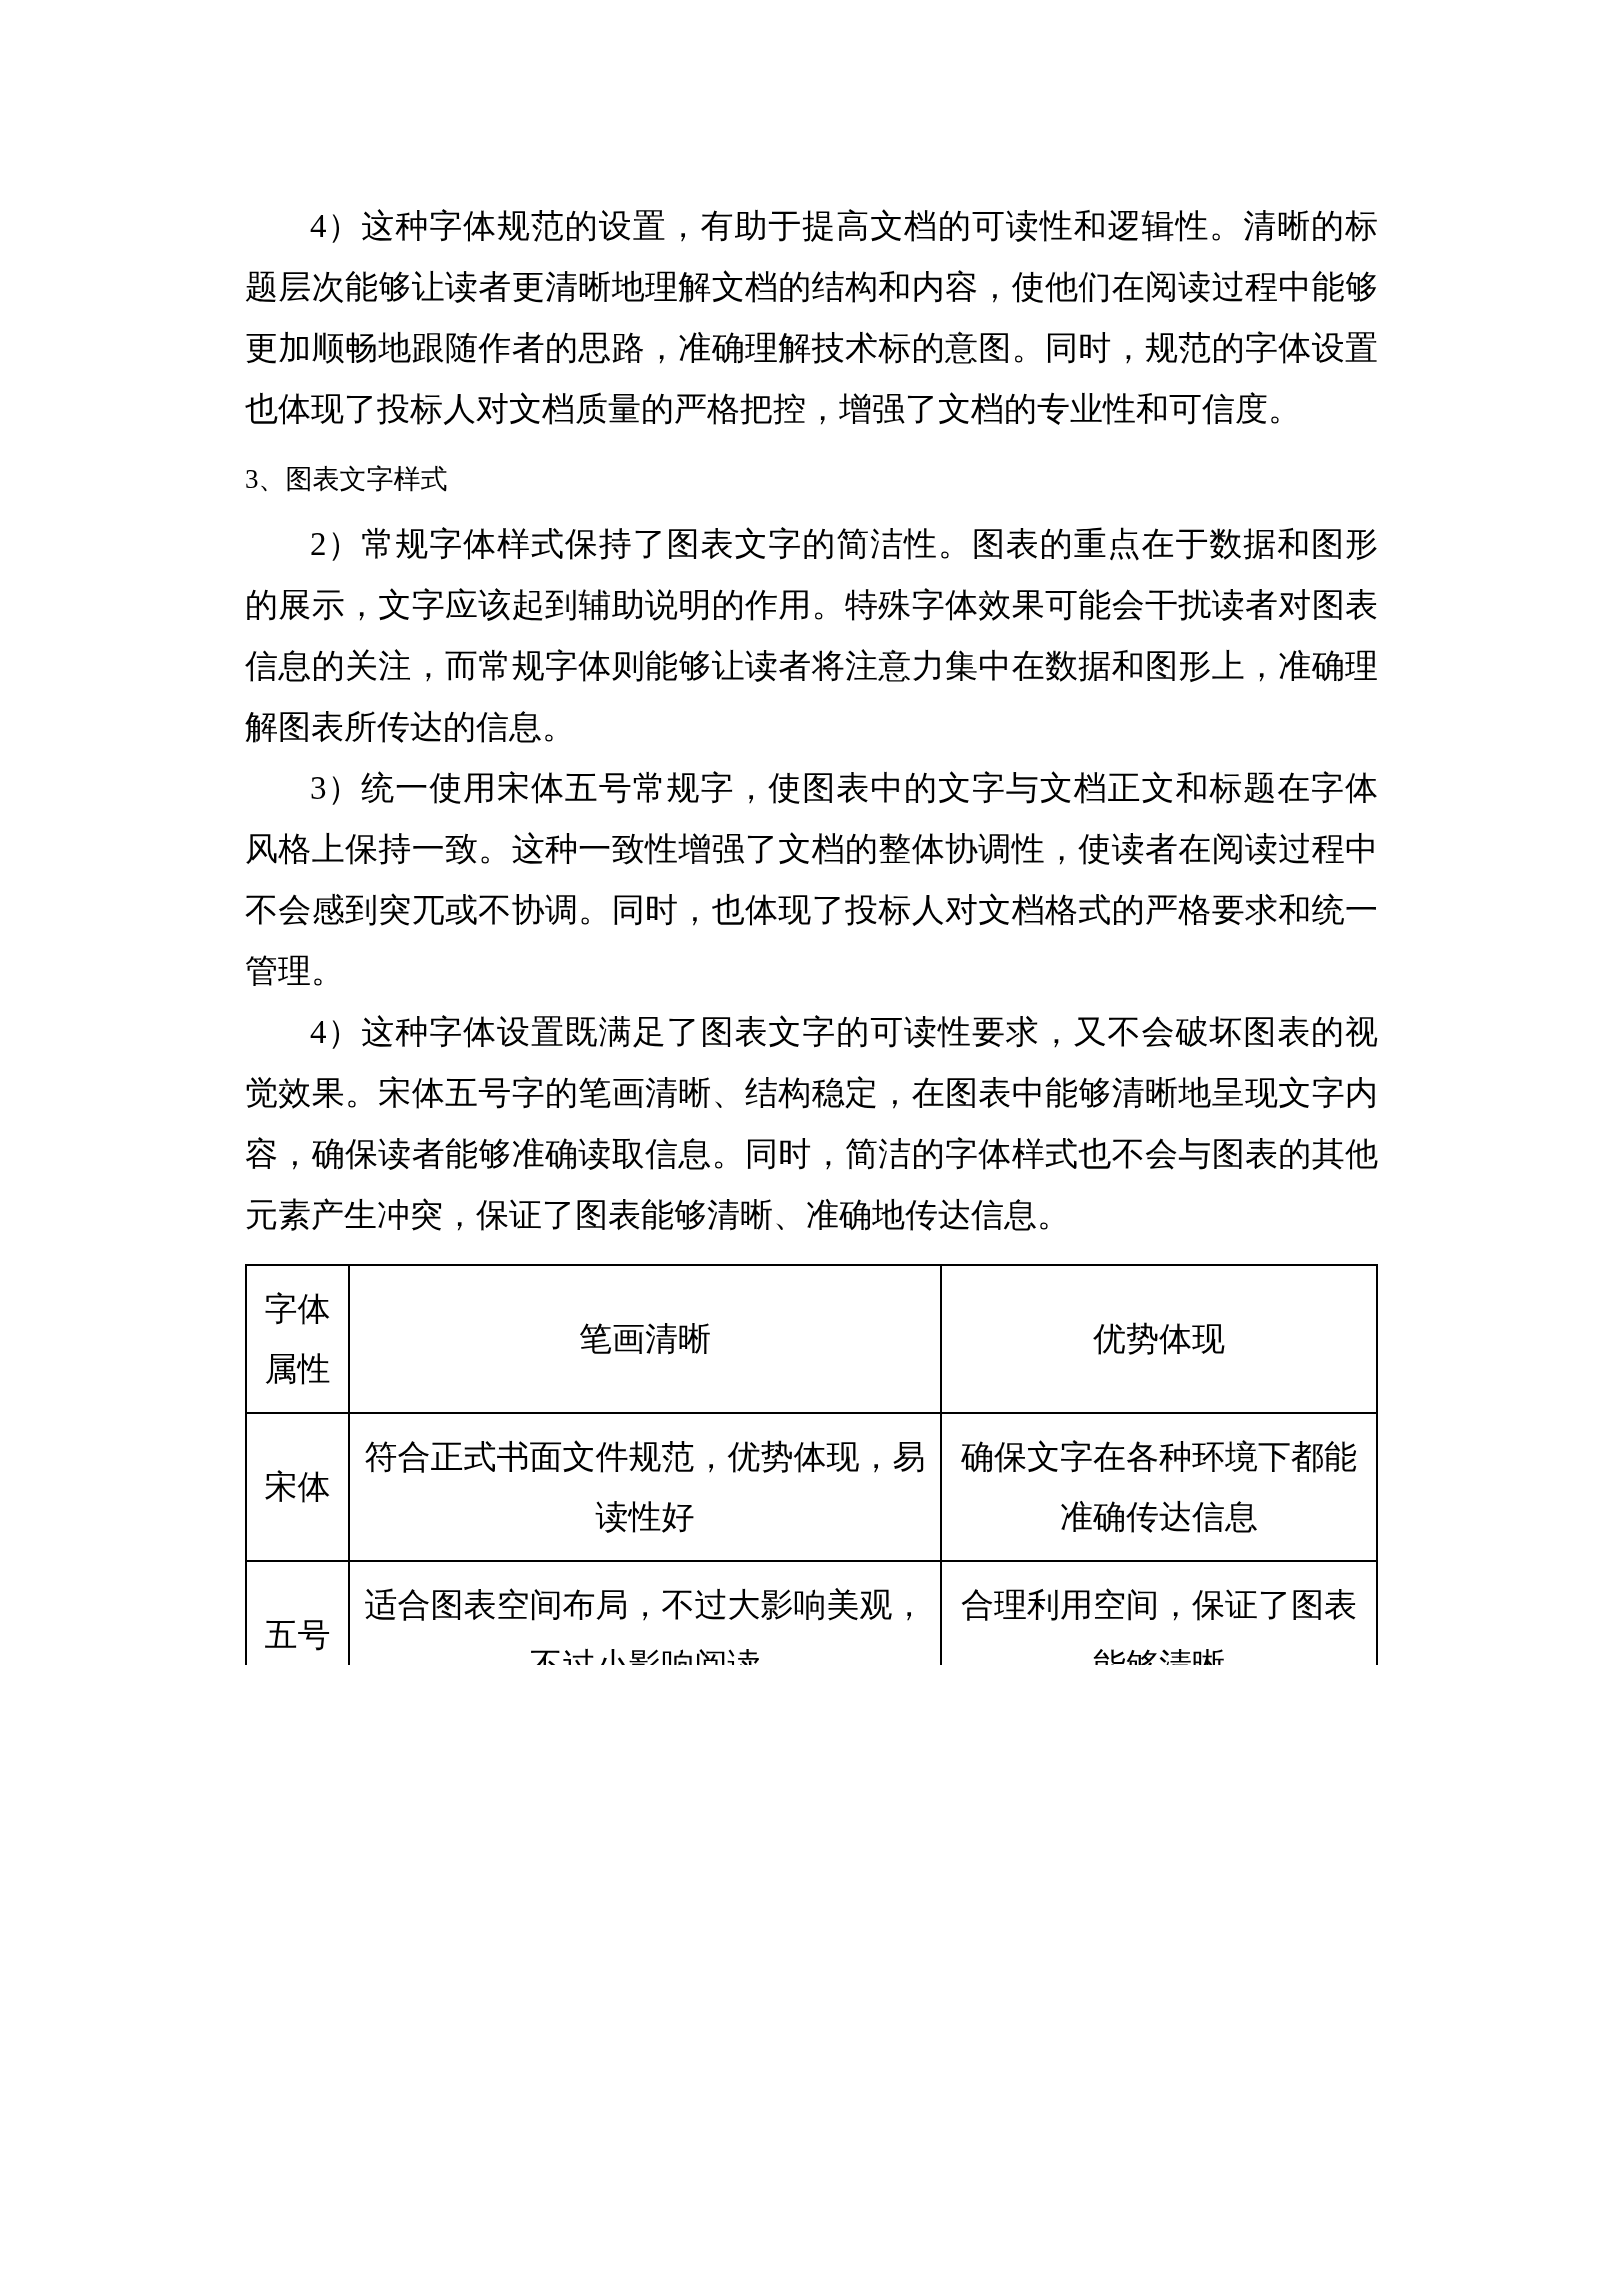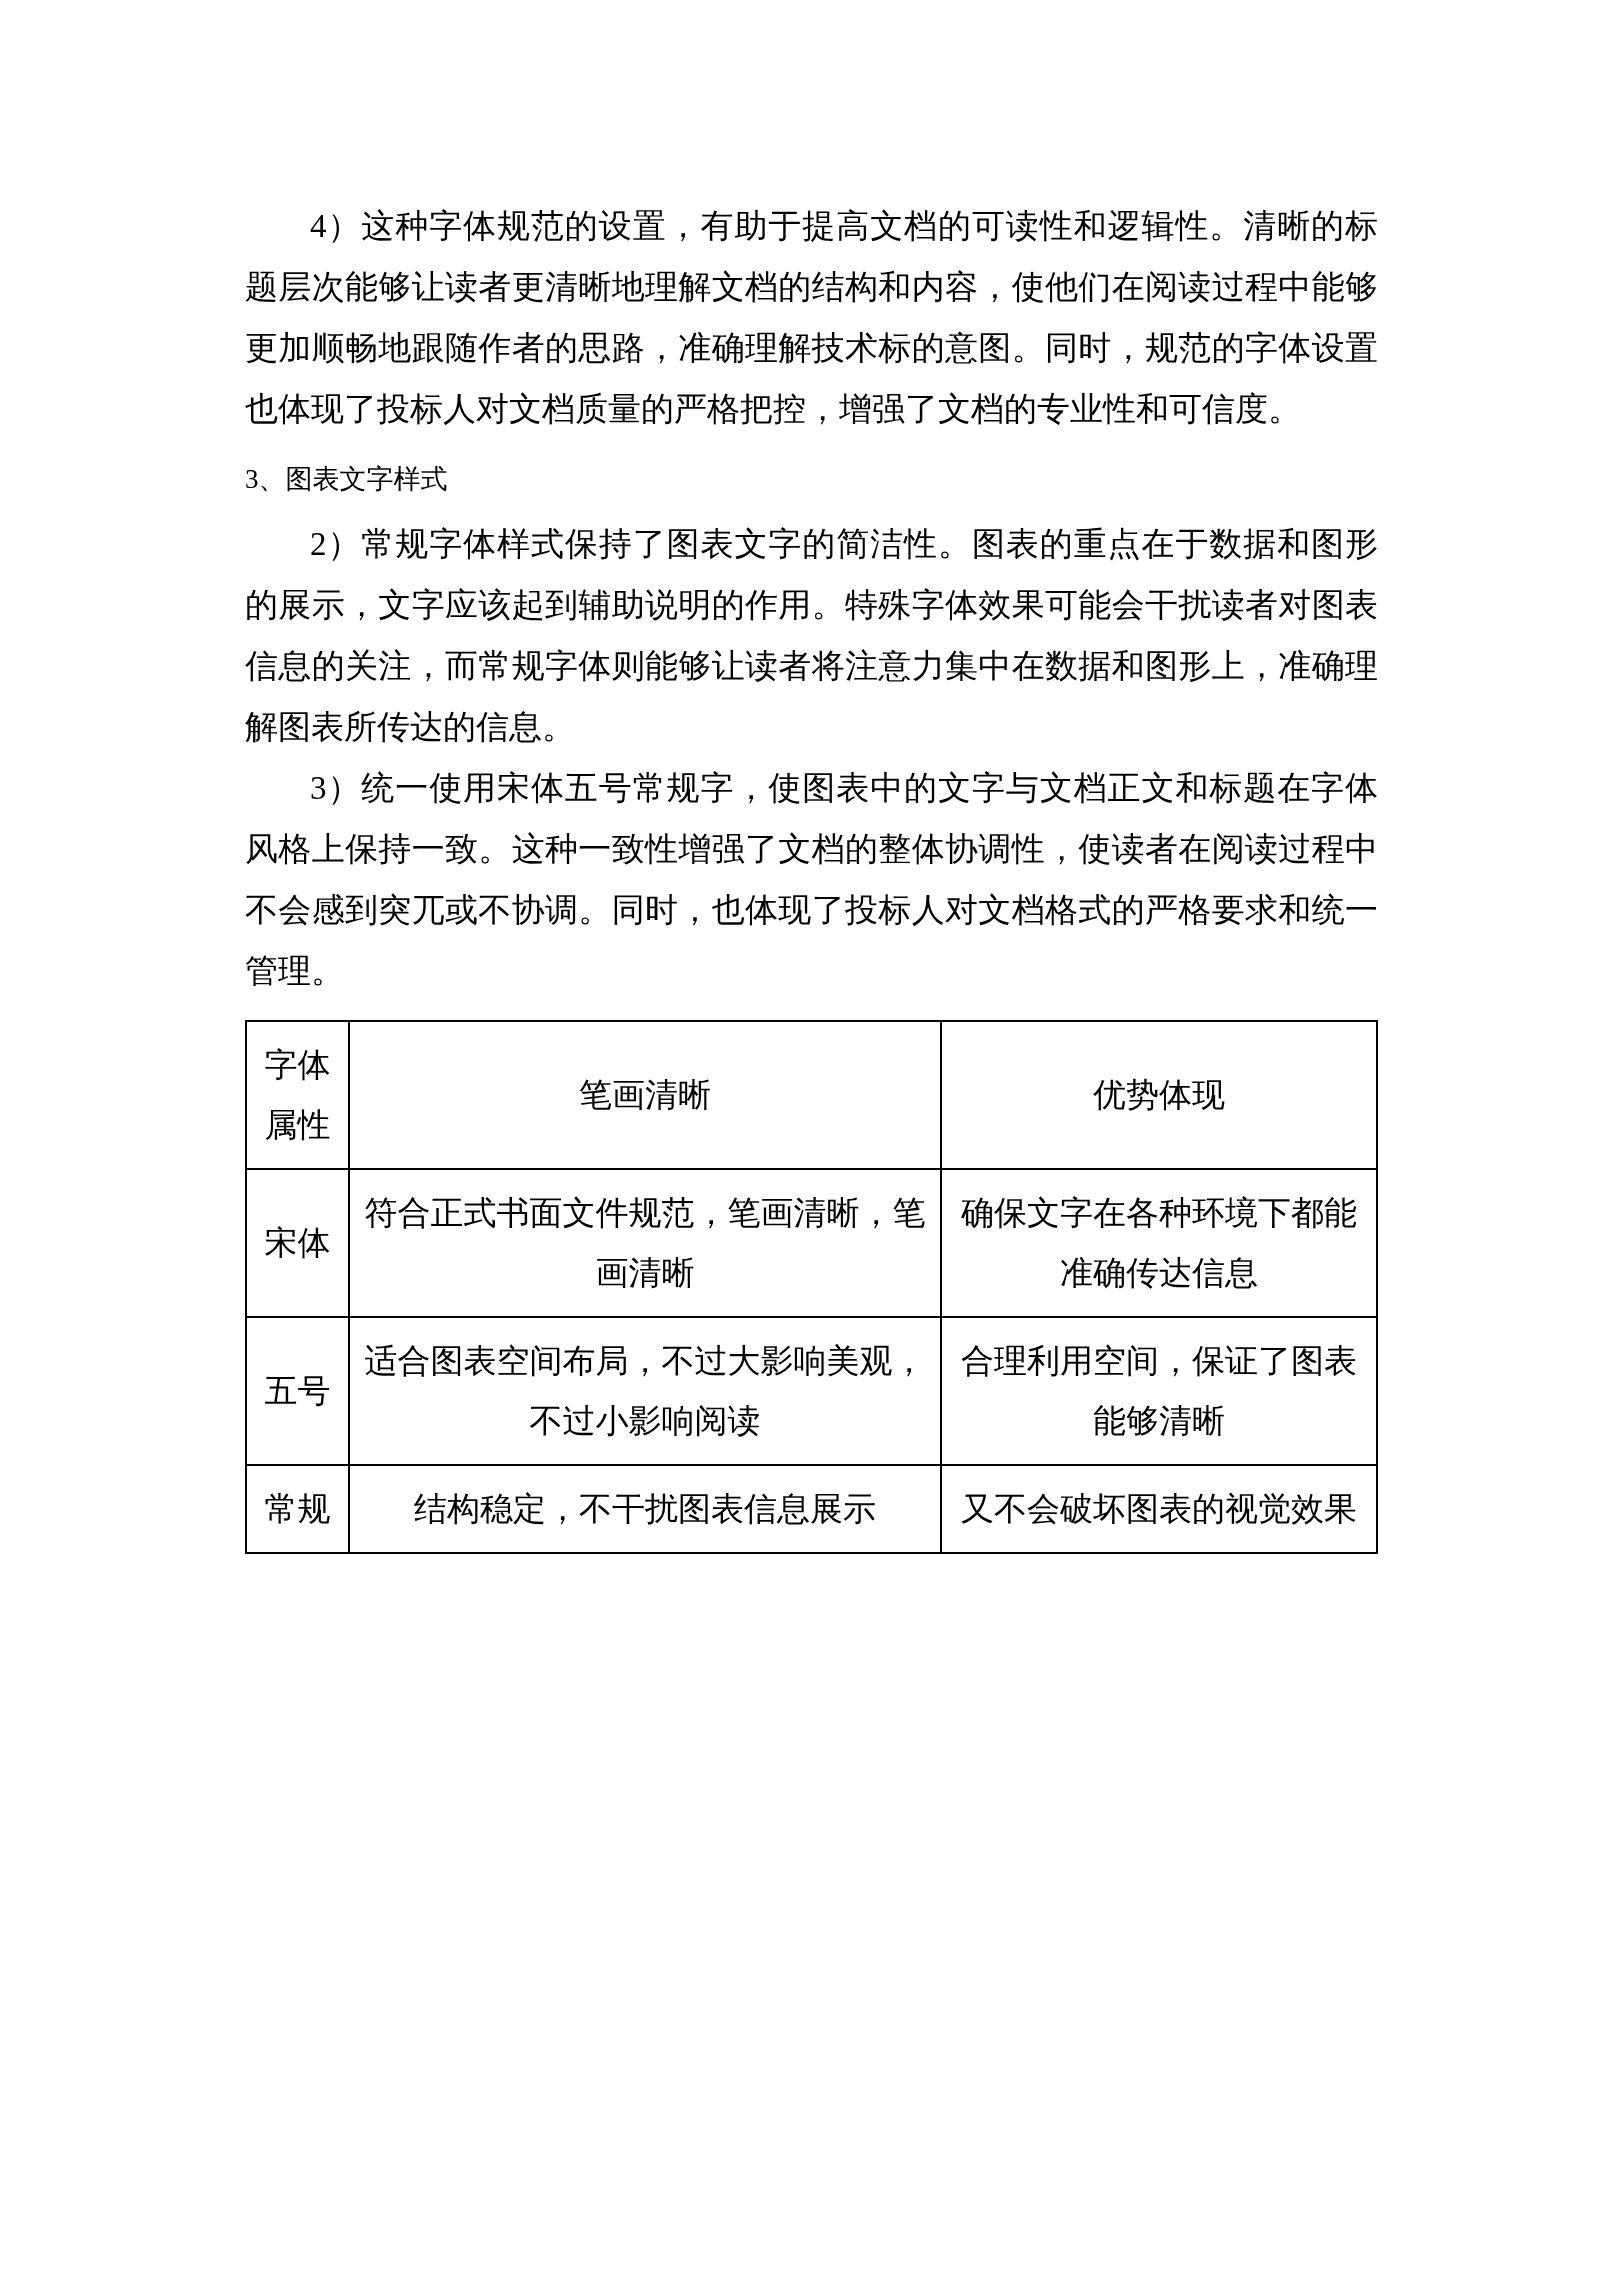--- a/index.html
+++ b/index.html
@@ -67,36 +67,37 @@
 
   <p class="para">4）这种字体规范的设置，有助于提高文档的可读性和逻辑性。清晰的标题层次能够让读者更清晰地理解文档的结构和内容，使他们在阅读过程中能够更加顺畅地跟随作者的思路，准确理解技术标的意图。同时，规范的字体设置也体现了投标人对文档质量的严格把控，增强了文档的专业性和可信度。</p>
 
   <h3 class="heading">3、图表文字样式</h3>
 
 
   <p class="para">2）常规字体样式保持了图表文字的简洁性。图表的重点在于数据和图形的展示，文字应该起到辅助说明的作用。特殊字体效果可能会干扰读者对图表信息的关注，而常规字体则能够让读者将注意力集中在数据和图形上，准确理解图表所传达的信息。</p>
 
   <p class="para">3）统一使用宋体五号常规字，使图表中的文字与文档正文和标题在字体风格上保持一致。这种一致性增强了文档的整体协调性，使读者在阅读过程中不会感到突兀或不协调。同时，也体现了投标人对文档格式的严格要求和统一管理。</p>
 
+  <p class="para">4）这种字体设置既满足了图表文字的可读性要求，又不会破坏图表的视觉效果。宋体五号字的笔画清晰、结构稳定，在图表中能够清晰地呈现文字内容，确保读者能够准确读取信息。同时，简洁的字体样式也不会与图表的其他元素产生冲突，保证了图表能够清晰、准确地传达信息。</p>
 
   <table class="font-table">
     <colgroup>
       <col class="c1">
       <col class="c2">
       <col class="c3">
     </colgroup>
     <tbody>
       <tr>
         <th class="attr-cell">字体属性</th>
         <th>笔画清晰</th>
         <th>优势体现</th>
       </tr>
       <tr>
         <td class="attr-cell">宋体</td>
-        <td>符合正式书面文件规范，笔画清晰，笔画清晰</td>
+        <td>符合正式书面文件规范，优势体现，易读性好</td>
         <td>确保文字在各种环境下都能准确传达信息</td>
       </tr>
       <tr>
         <td class="attr-cell">五号</td>
         <td>适合图表空间布局，不过大影响美观，不过小影响阅读</td>
         <td>合理利用空间，保证了图表能够清晰</td>
       </tr>
       <tr>
         <td class="attr-cell">常规</td>
         <td>结构稳定，不干扰图表信息展示</td>

